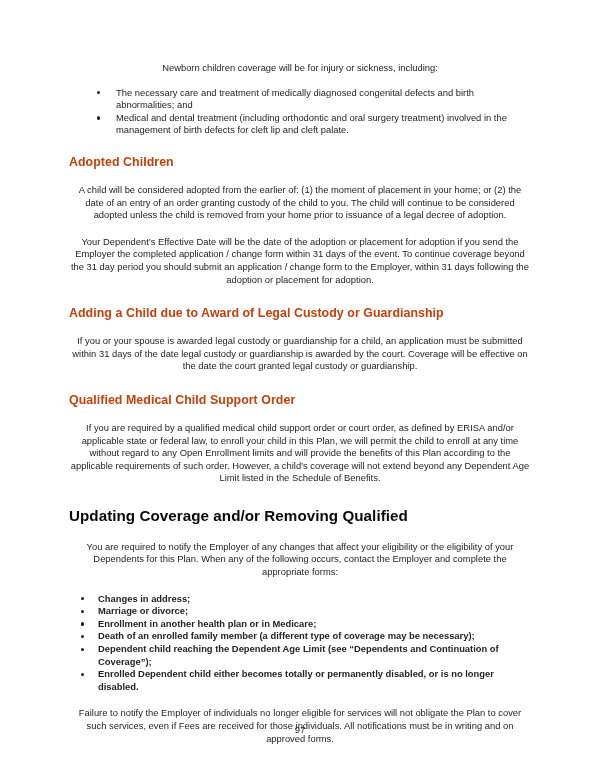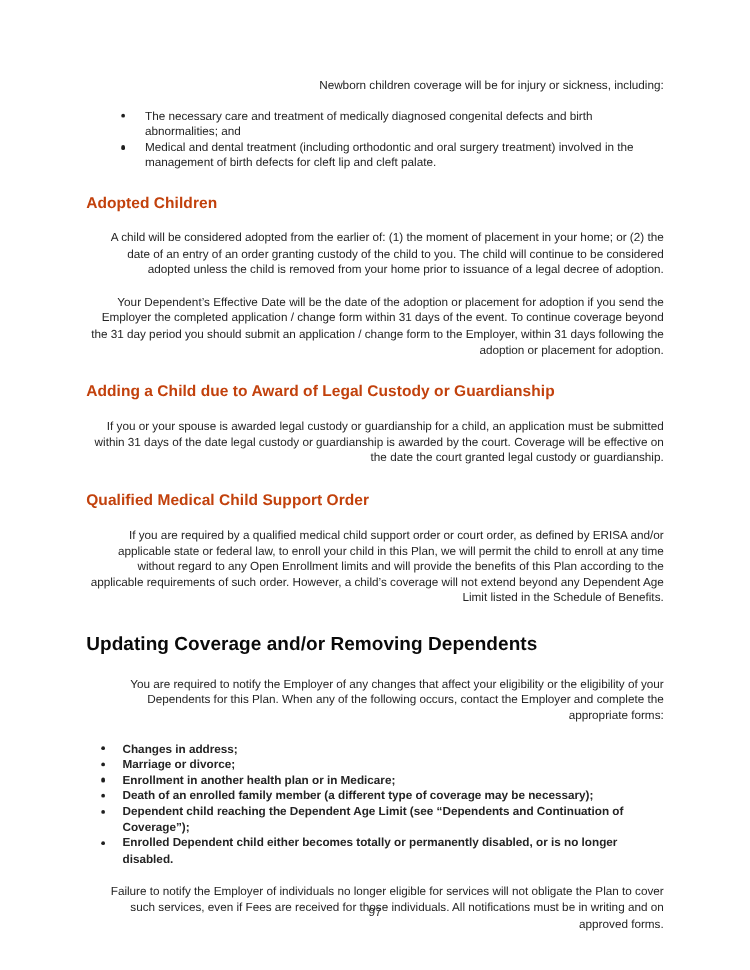--- a/index.html
+++ b/index.html
@@ -21,21 +21,21 @@
     position: absolute;
     left: 69px;
     top: 62px;
     width: 462px;
   }
   p.body-text {
     margin: 0;
     font-size: 9.4px;
     line-height: 12.6px;
     color: #242424;
-    text-align: right;
+    text-align: center;
   }
   .gap-12 { height: 12px; }
   .gap-14 { height: 14px; }
   .gap-16 { height: 16px; }
   .gap-18 { height: 18px; }
   .gap-20 { height: 20px; }
   .gap-22 { height: 22px; }
 
   h2.section-heading {
     margin: 0;
@@ -148,21 +148,21 @@
     <div class="gap-20"></div>
 
     <h2 class="section-heading">Qualified Medical Child Support Order</h2>
 
     <div class="gap-14"></div>
 
     <p class="body-text">If you are required by a qualified medical child support order or court order, as defined by ERISA and/or applicable state or federal law, to enroll your child in this Plan, we will permit the child to enroll at any time without regard to any Open Enrollment limits and will provide the benefits of this Plan according to the applicable requirements of such order.  However, a child’s coverage will not extend beyond any Dependent Age Limit listed in the Schedule of Benefits.</p>
 
     <div class="gap-22"></div>
 
-    <h1 class="major-heading">Updating Coverage and/or Removing Dependents</h1>
+    <h1 class="major-heading">Updating Coverage and/or Removing Qualified</h1>
 
     <div class="gap-16"></div>
 
     <p class="body-text">You are required to notify the Employer of any changes that affect your eligibility or the eligibility of your Dependents for this Plan.  When any of the following occurs, contact the Employer and complete the appropriate forms:</p>
 
     <div class="gap-14"></div>
 
     <ul class="bullet-list indent-narrow">
       <li>
         <span class="bullet-dot"></span>

